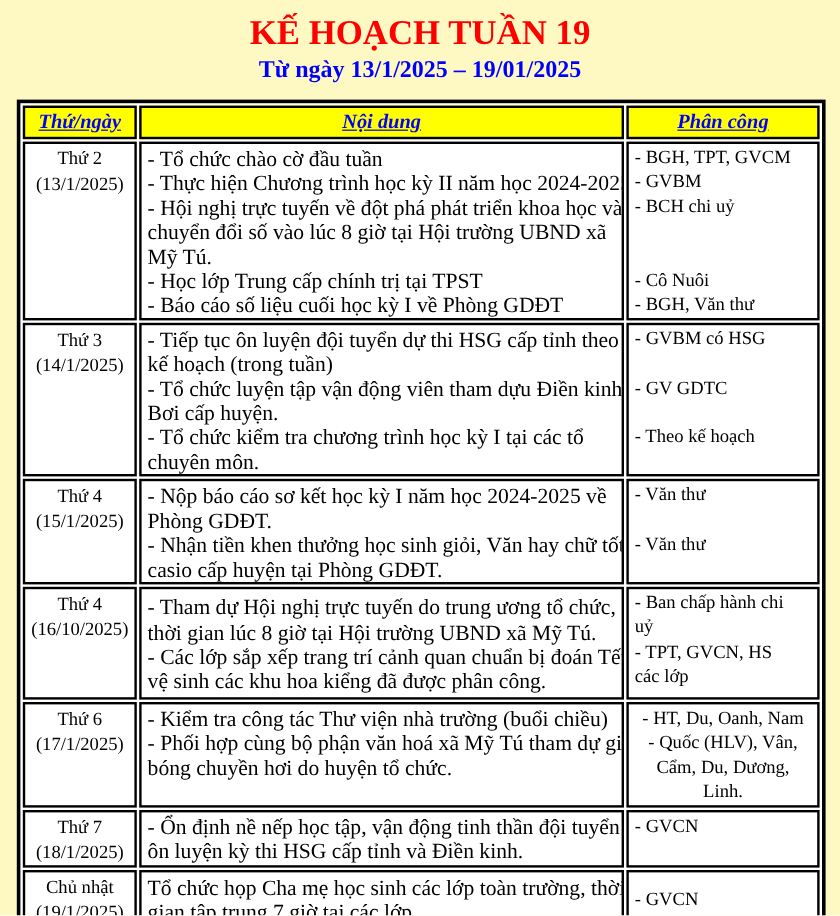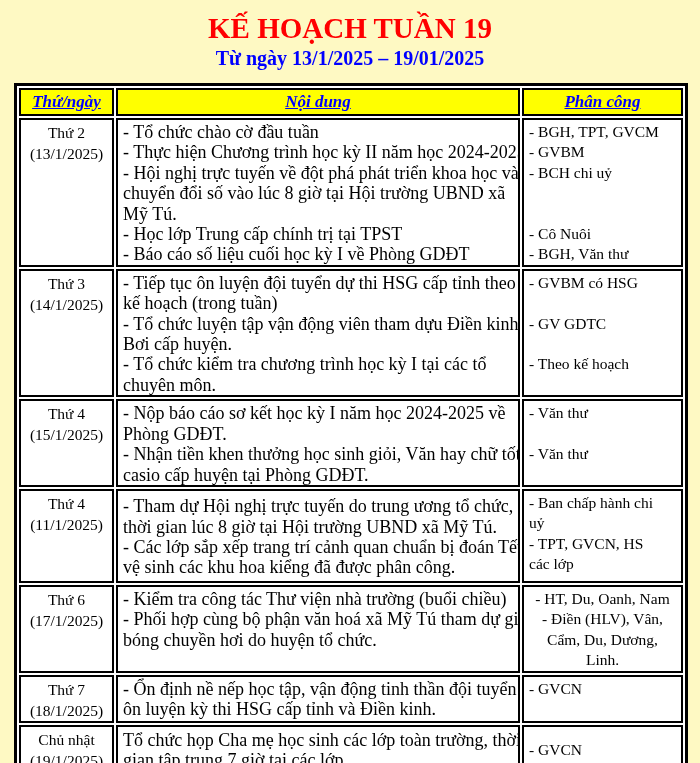--- a/index.html
+++ b/index.html
@@ -163,41 +163,41 @@
 Phòng GDĐT.
 - Nhận tiền khen thưởng học sinh giỏi, Văn hay chữ tốt,
 casio cấp huyện tại Phòng GDĐT.</td>
         <td class="assign-cell">- Văn thư
 
 - Văn thư</td>
       </tr>
       <tr class="r-thu">
         <td class="day-cell">
           <div>Thứ 4</div>
-          <div>(11/1/2025)</div>
+          <div>(16/10/2025)</div>
         </td>
         <td class="content-cell vmid">- Tham dự Hội nghị trực tuyến do trung ương tổ chức,
 thời gian lúc 8 giờ tại Hội trường UBND xã Mỹ Tú.
 - Các lớp sắp xếp trang trí cảnh quan chuẩn bị đoán Tết,
 vệ sinh các khu hoa kiểng đã được phân công.</td>
         <td class="assign-cell">- Ban chấp hành chi
 uỷ
 - TPT, GVCN, HS
 các lớp</td>
       </tr>
       <tr class="r-fri">
         <td class="day-cell">
           <div>Thứ 6</div>
           <div>(17/1/2025)</div>
         </td>
         <td class="content-cell">- Kiểm tra công tác Thư viện nhà trường (buổi chiều)
 - Phối hợp cùng bộ phận văn hoá xã Mỹ Tú tham dự giải
 bóng chuyền hơi do huyện tổ chức.</td>
         <td class="assign-cell assign-center">- HT, Du, Oanh, Nam
-- Điền (HLV), Vân,
+- Quốc (HLV), Vân,
 Cẩm, Du, Dương,
 Linh.</td>
       </tr>
       <tr class="r-sat">
         <td class="day-cell">
           <div>Thứ 7</div>
           <div>(18/1/2025)</div>
         </td>
         <td class="content-cell">- Ổn định nề nếp học tập, vận động tinh thần đội tuyển
 ôn luyện kỳ thi HSG cấp tỉnh và Điền kinh.</td>

